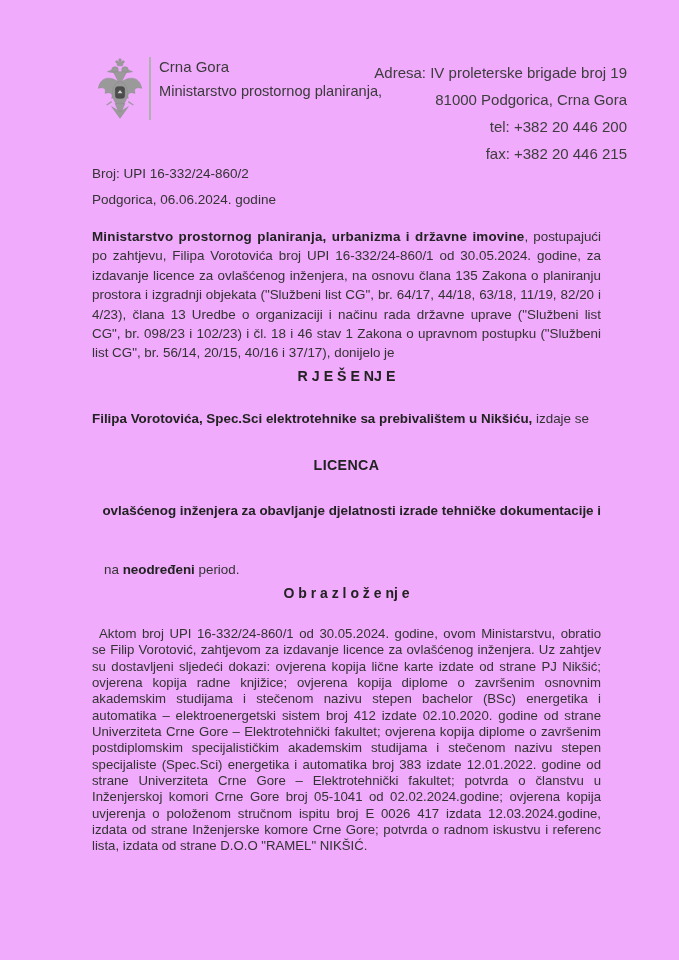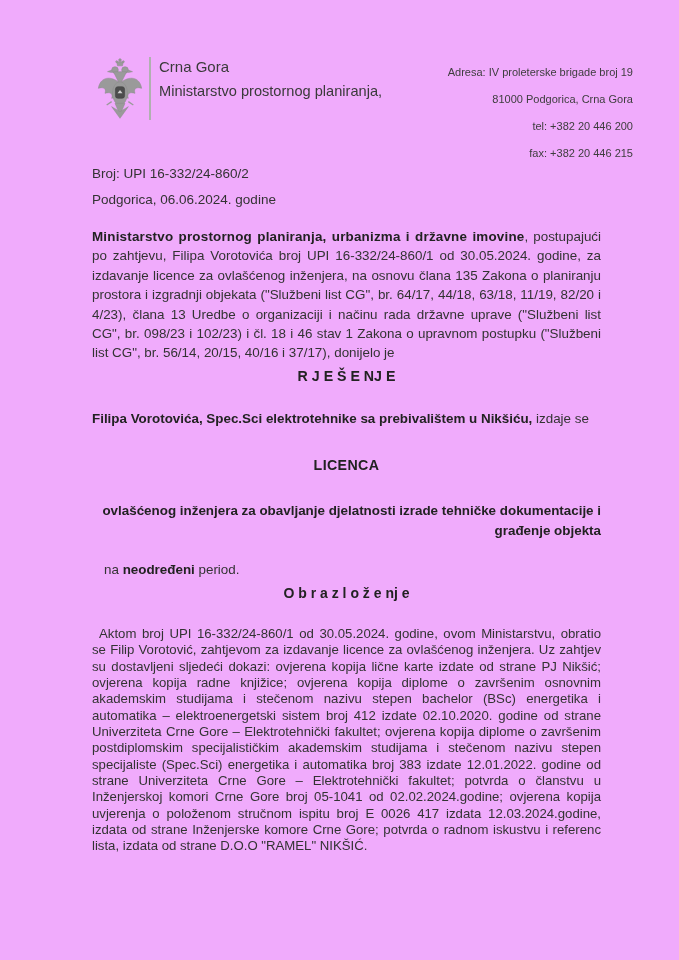--- a/index.html
+++ b/index.html
@@ -10,21 +10,21 @@
     font-family:"Liberation Sans", sans-serif;
     color:#333;
     overflow:hidden;
   }
   
   #emblem{position:absolute;left:95px;top:53px;width:50px;height:74px;}
   #header-divider{position:absolute;left:149px;top:57px;width:2px;height:63px;background:#b0b0b0;}
   #org-block{position:absolute;left:159px;top:55px;color:#3a3a3a;}
   #org-country{font-size:15px;line-height:24px;}
   .org-line{font-size:14.6px;line-height:24px;}
-  #address-block{position:absolute;right:46px;top:59px;text-align:right;font-size:11px;line-height:27px;color:#3d3d3d;}
+  #address-block{position:absolute;right:52px;top:59px;text-align:right;font-size:15px;line-height:27px;color:#3d3d3d;}
   
   #ref-block{position:absolute;left:92px;top:161px;font-size:13.5px;line-height:25.5px;color:#333;}
   
   .content{position:absolute;left:92px;width:509px;}
   #intro-paragraph{top:227px;font-size:13.4px;line-height:19.4px;text-align:justify;}
   #intro-paragraph b{color:#222;letter-spacing:.2px;}
   #decision-title{top:368px;text-align:center;font-weight:bold;font-size:14.2px;color:#222;}
   #subject-line{top:411px;font-size:13.4px;}
   #subject-line b{color:#222;}
   #licence-title{top:457px;text-align:center;font-weight:bold;font-size:14.2px;color:#222;letter-spacing:.4px;}
@@ -98,21 +98,20 @@
   <div id="decision-title" class="content">R J E Š E NJ E</div>
 
   <div id="subject-line" class="content">
     <b>Filipa Vorotovića, Spec.Sci elektrotehnike sa prebivalištem u Nikšiću,</b><span> izdaje se</span>
   </div>
 
   <div id="licence-title" class="content">LICENCA</div>
 
   <div id="licence-subtitle" class="content">
     <div>ovlašćenog inženjera za obavljanje djelatnosti izrade tehničke dokumentacije i</div>
-    <div>građenje objekta</div>
   </div>
 
   <div id="period-line" class="content">
     <span>na </span><b>neodređeni</b><span> period.</span>
   </div>
 
   <div id="explanation-title" class="content">O b r a z l o ž e nj e</div>
 
   <div id="explanation-paragraph" class="content">Aktom broj UPI 16-332/24-860/1 od 30.05.2024. godine, ovom Ministarstvu, obratio se Filip Vorotović, zahtjevom za izdavanje licence za ovlašćenog inženjera. Uz zahtjev su dostavljeni sljedeći dokazi: ovjerena kopija lične karte izdate od strane PJ Nikšić; ovjerena kopija radne knjižice; ovjerena kopija diplome o završenim osnovnim akademskim studijama i stečenom nazivu stepen bachelor (BSc) energetika i automatika – elektroenergetski sistem broj 412 izdate 02.10.2020. godine od strane Univerziteta Crne Gore – Elektrotehnički fakultet; ovjerena kopija diplome o završenim postdiplomskim specijalističkim akademskim studijama i stečenom nazivu stepen specijaliste (Spec.Sci) energetika i automatika broj 383  izdate 12.01.2022. godine od strane Univerziteta Crne Gore – Elektrotehnički fakultet; potvrda o članstvu u Inženjerskoj komori Crne Gore broj 05-1041 od 02.02.2024.godine; ovjerena kopija uvjerenja o položenom stručnom ispitu broj E 0026 417 izdata 12.03.2024.godine, izdata od strane Inženjerske komore Crne Gore; potvrda o radnom iskustvu i referenc lista, izdata od strane D.O.O "RAMEL" NIKŠIĆ.</div>
 

